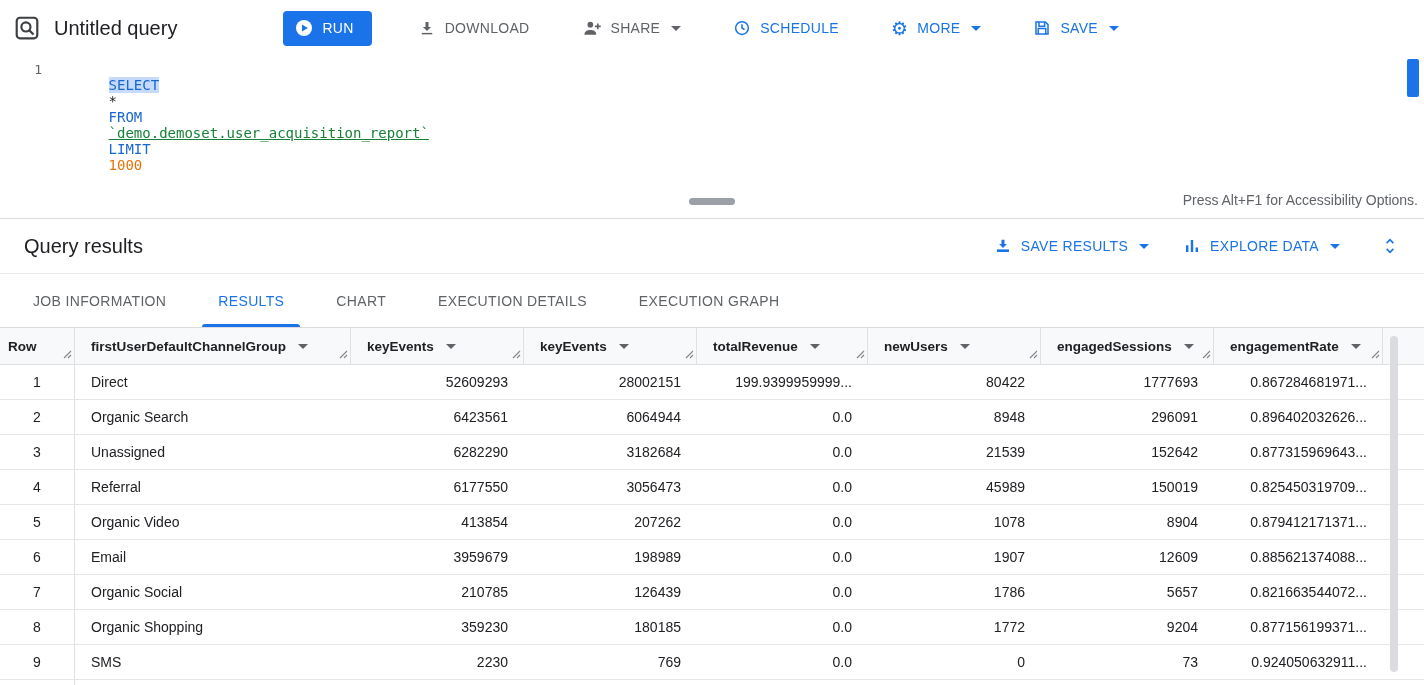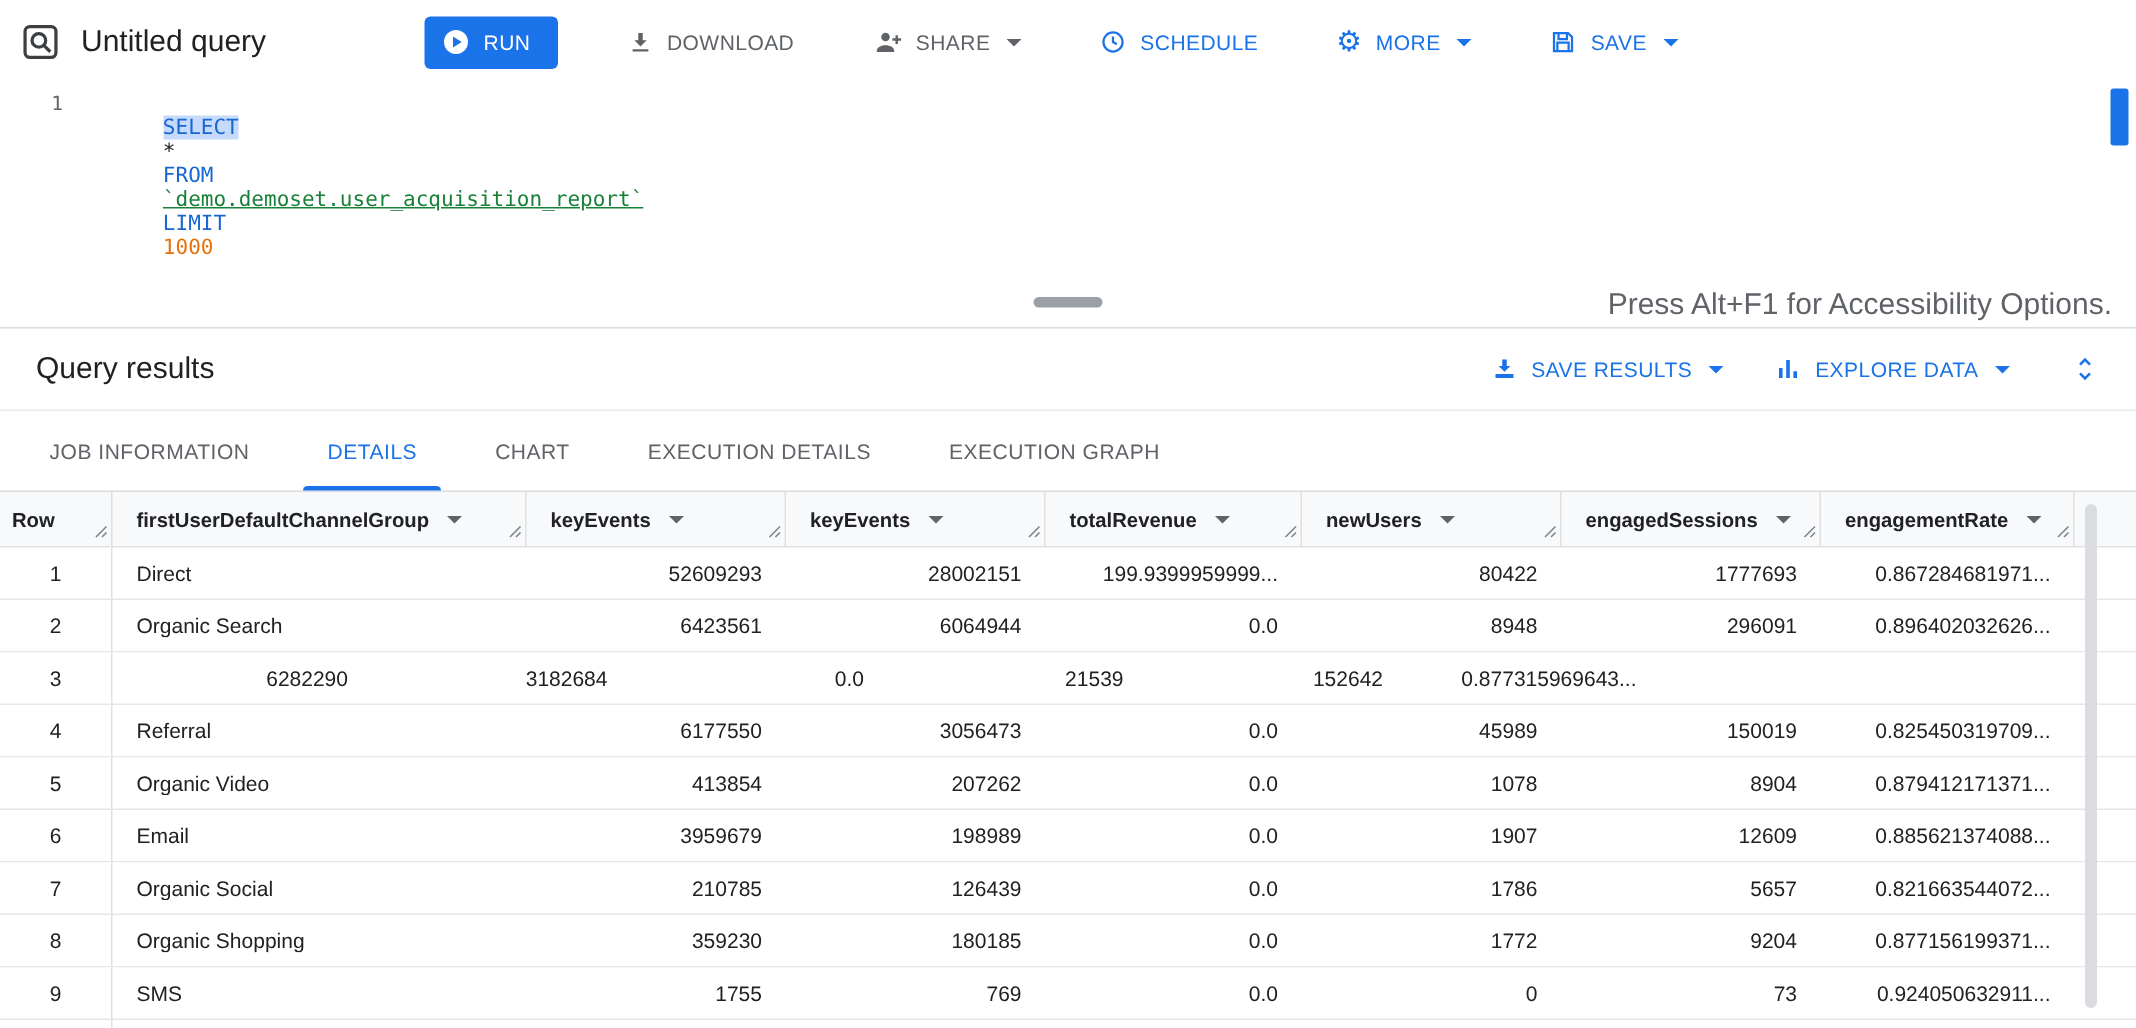--- a/index.html
+++ b/index.html
@@ -40,21 +40,21 @@
   .tok-sel{color:var(--keyword);background:var(--select-highlight);}
   .tok-kw{color:var(--keyword);}
   .tok-plain{color:var(--ink);}
   .tok-tbl{color:var(--table-ref);text-decoration:underline;}
   .tok-num{color:var(--number-literal);}
   .editor-scroll{position:absolute;right:5px;top:3px;width:12px;height:38px;background:var(--accent);border-radius:2px;}
   
   .resize-strip{height:30px;position:relative;border-bottom:1px solid var(--border);background:#fff;}
   .drag-handle{position:absolute;left:50%;top:9px;transform:translateX(-50%);width:46px;height:7px;
     background:#9aa0a6;border-radius:4px;cursor:row-resize;}
-  .hint{position:absolute;right:16px;top:3px;font-size:20px;color:var(--muted);}
+  .hint{position:absolute;right:6px;top:3px;font-size:14px;color:var(--muted);}
   
   .results-header{height:55px;display:flex;align-items:center;padding:0 24px;border-bottom:1px solid #e8eaed;}
   .results-title{font-size:20px;font-weight:400;}
   .header-actions{margin-left:auto;display:flex;align-items:center;gap:34px;text-align:right;}
   .hbtn{display:flex;align-items:center;gap:9px;color:var(--accent);font-size:14px;font-weight:500;
     letter-spacing:.3px;cursor:pointer;white-space:nowrap;}
   .unfold{display:flex;align-items:center;cursor:pointer;margin-left:6px;}
   
   .tabs{display:flex;height:54px;align-items:stretch;padding:0 7px;border-bottom:1px solid var(--border);}
   .tab{display:flex;align-items:center;padding:0 26px;font-size:14px;font-weight:500;letter-spacing:.35px;
@@ -200,21 +200,21 @@
       <span class="unfold">
         <svg width="20" height="20" viewBox="0 0 24 24" fill="none" stroke="#1a73e8" stroke-width="2">
             <path d="M8 8.5 12 4.5l4 4M8 15.5l4 4 4-4"></path>
           </svg>
       </span>
     </div>
   </div>
 
   <div class="tabs">
       <div class="tab">JOB INFORMATION</div>
-      <div class="tab active">DETAILS</div>
+      <div class="tab active">RESULTS</div>
       <div class="tab">CHART</div>
       <div class="tab">EXECUTION DETAILS</div>
       <div class="tab">EXECUTION GRAPH</div>
     </div>
 
   <div class="table-wrap">
     <div class="table-header">
         <div class="th c0">
           <span>Row</span>
           <span class="resize-glyph">
@@ -303,20 +303,21 @@
           <div class="td c1">Organic Search</div>
           <div class="td c2 num">6423561</div>
           <div class="td c3 num">6064944</div>
           <div class="td c4 num">0.0</div>
           <div class="td c5 num">8948</div>
           <div class="td c6 num">296091</div>
           <div class="td c7 num">0.896402032626...</div>
         </div>
         <div class="tr">
           <div class="td c0">3</div>
+          <div class="td c1">Unassigned</div>
           <div class="td c2 num">6282290</div>
           <div class="td c3 num">3182684</div>
           <div class="td c4 num">0.0</div>
           <div class="td c5 num">21539</div>
           <div class="td c6 num">152642</div>
           <div class="td c7 num">0.877315969643...</div>
         </div>
         <div class="tr">
           <div class="td c0">4</div>
           <div class="td c1">Referral</div>
@@ -363,21 +364,21 @@
           <div class="td c2 num">359230</div>
           <div class="td c3 num">180185</div>
           <div class="td c4 num">0.0</div>
           <div class="td c5 num">1772</div>
           <div class="td c6 num">9204</div>
           <div class="td c7 num">0.877156199371...</div>
         </div>
         <div class="tr">
           <div class="td c0">9</div>
           <div class="td c1">SMS</div>
-          <div class="td c2 num">1755</div>
+          <div class="td c2 num">2230</div>
           <div class="td c3 num">769</div>
           <div class="td c4 num">0.0</div>
           <div class="td c5 num">0</div>
           <div class="td c6 num">73</div>
           <div class="td c7 num">0.924050632911...</div>
         </div>
         <div class="tr">
           <div class="td c0">10</div>
         </div>
       </div>

